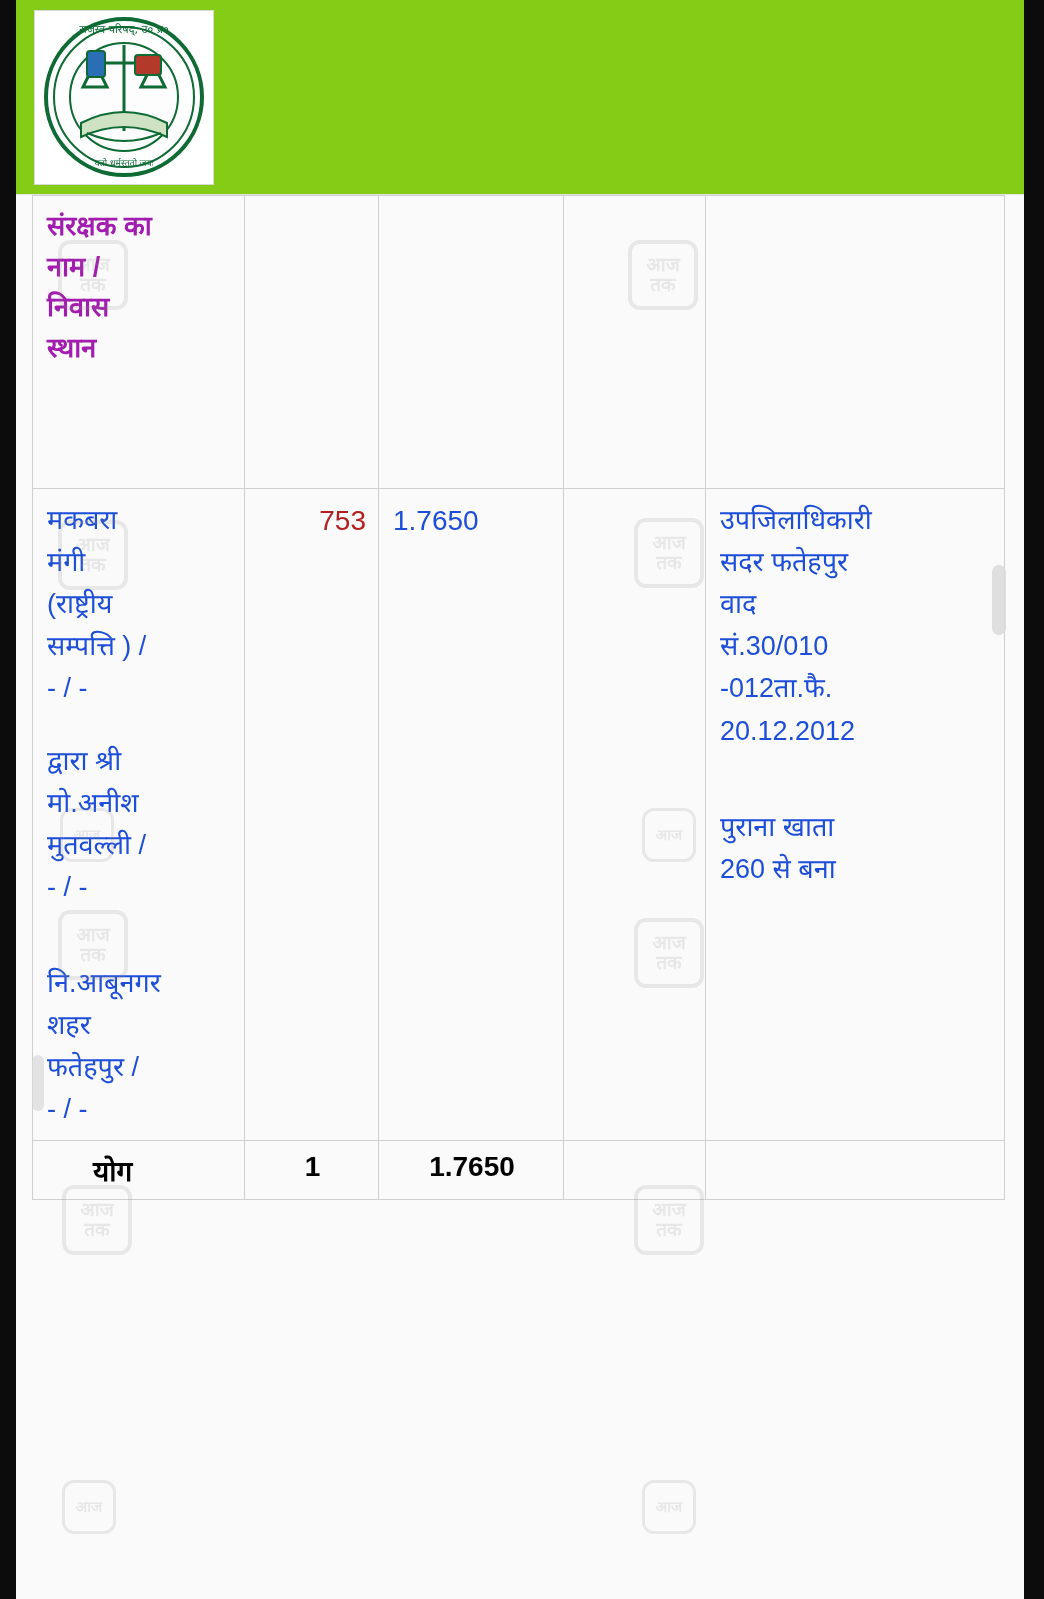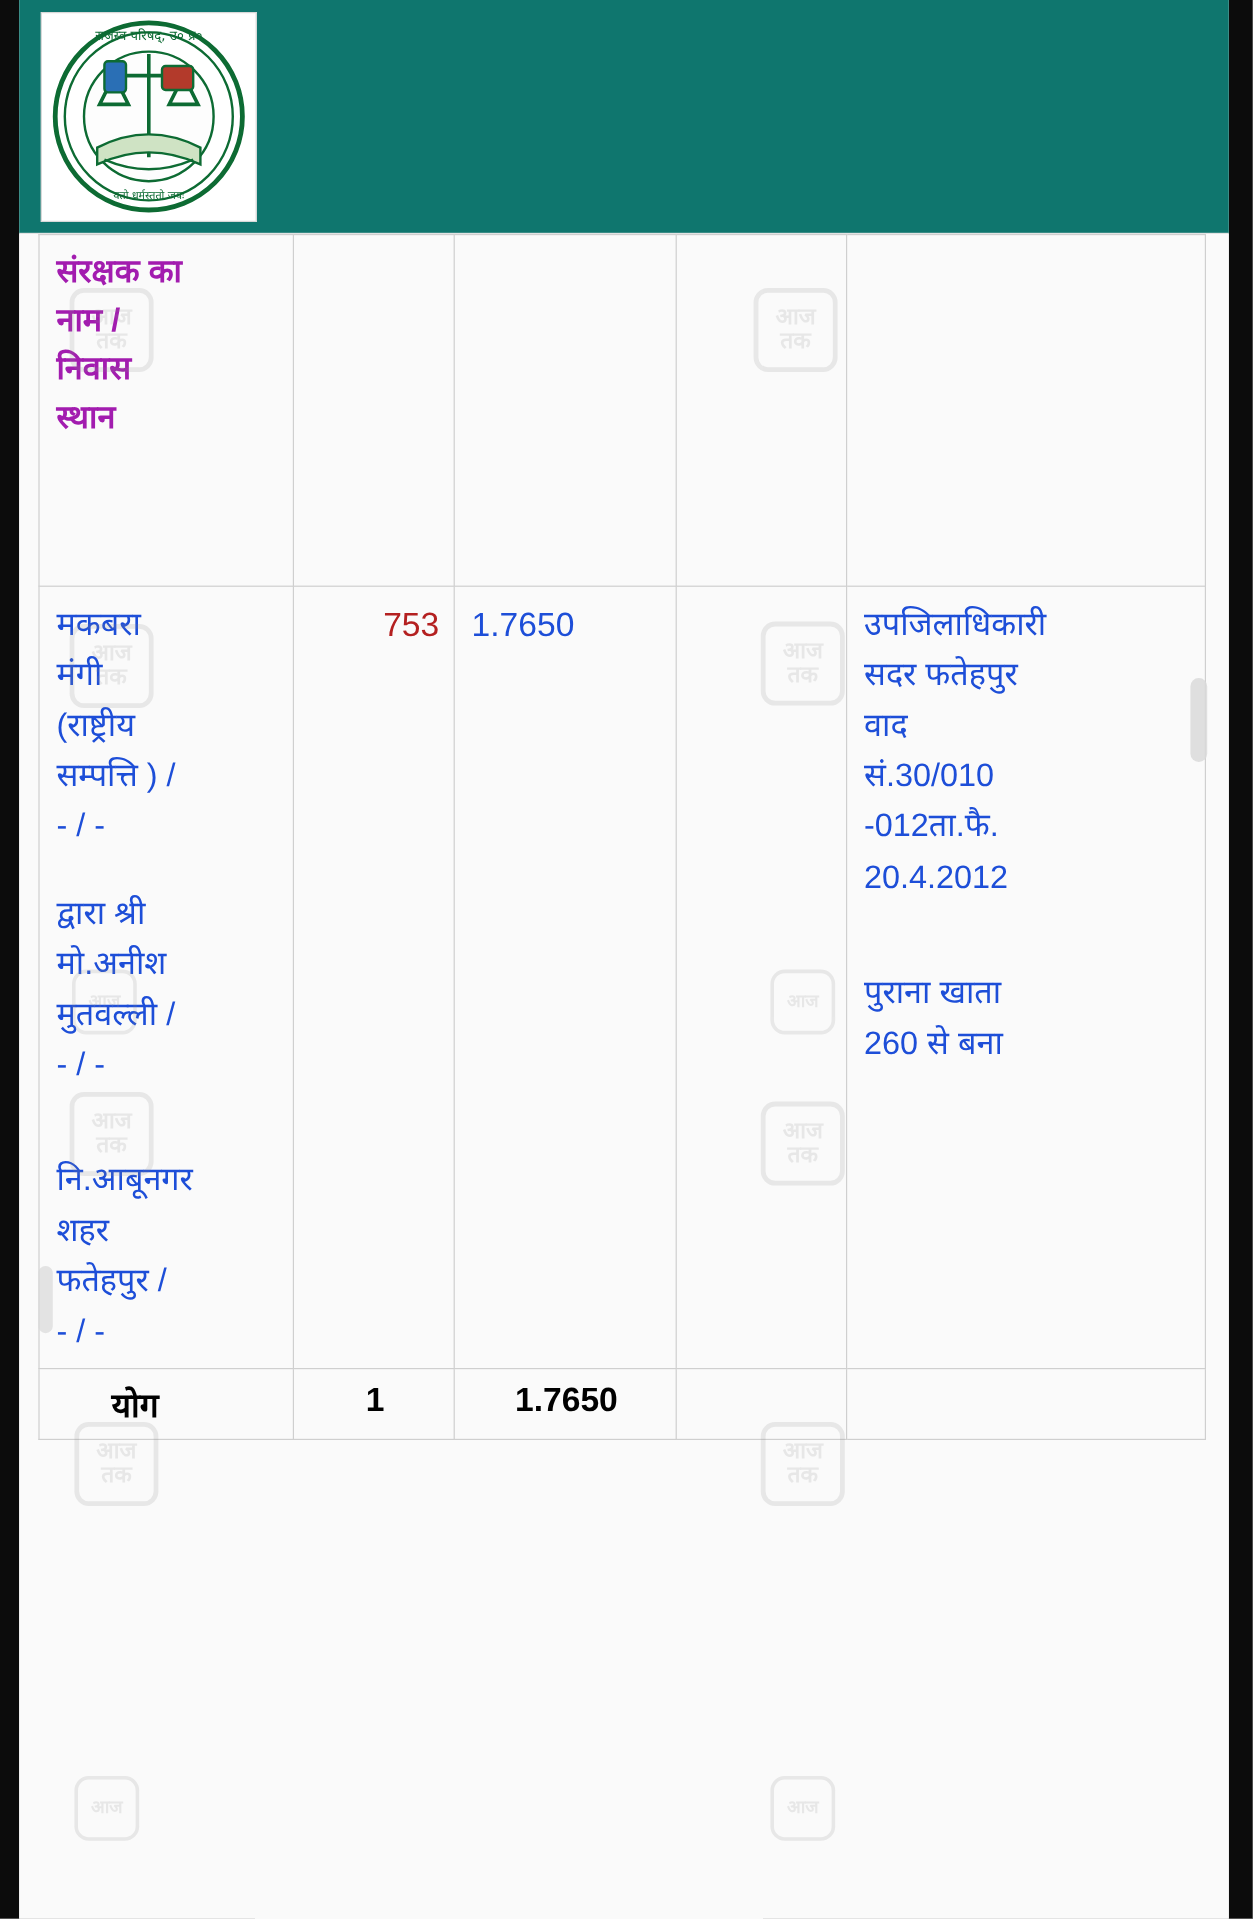--- a/index.html
+++ b/index.html
@@ -37,21 +37,21 @@
     position: absolute;
     left: 16px; top: 0;
     width: 1008px;
     height: 1599px;
     background: #fafafa;
   }
   
   .header {
     position: relative;
     height: 194px;
-    background: #0f766e;
+    background: #84cc16;
     border-bottom: 1px solid #e3e3e3;
   }
   .logo {
     position: absolute;
     left: 18px;
     top: 10px;
     width: 180px;
     height: 175px;
     border: 1px solid #d8d8d8;
     background: #fff;
@@ -272,21 +272,21 @@
             </td>
             <td class="num-red">753</td>
             <td class="num">1.7650</td>
             <td></td>
             <td>
               <span class="blk">उपजिलाधिकारी</span>
               <span class="blk">सदर फतेहपुर</span>
               <span class="blk">वाद</span>
               <span class="blk">सं.30/010</span>
               <span class="blk">-012ता.फै.</span>
-              <span class="blk">20.4.2012</span>
+              <span class="blk">20.12.2012</span>
               <span class="blk gap-lg"></span>
               <span class="blk">पुराना खाता</span>
               <span class="blk">260 से बना</span>
             </td>
           </tr>
         </tbody>
         <tfoot>
           <tr>
             <td class="tot-label">योग</td>
             <td class="tot-num">1</td>

